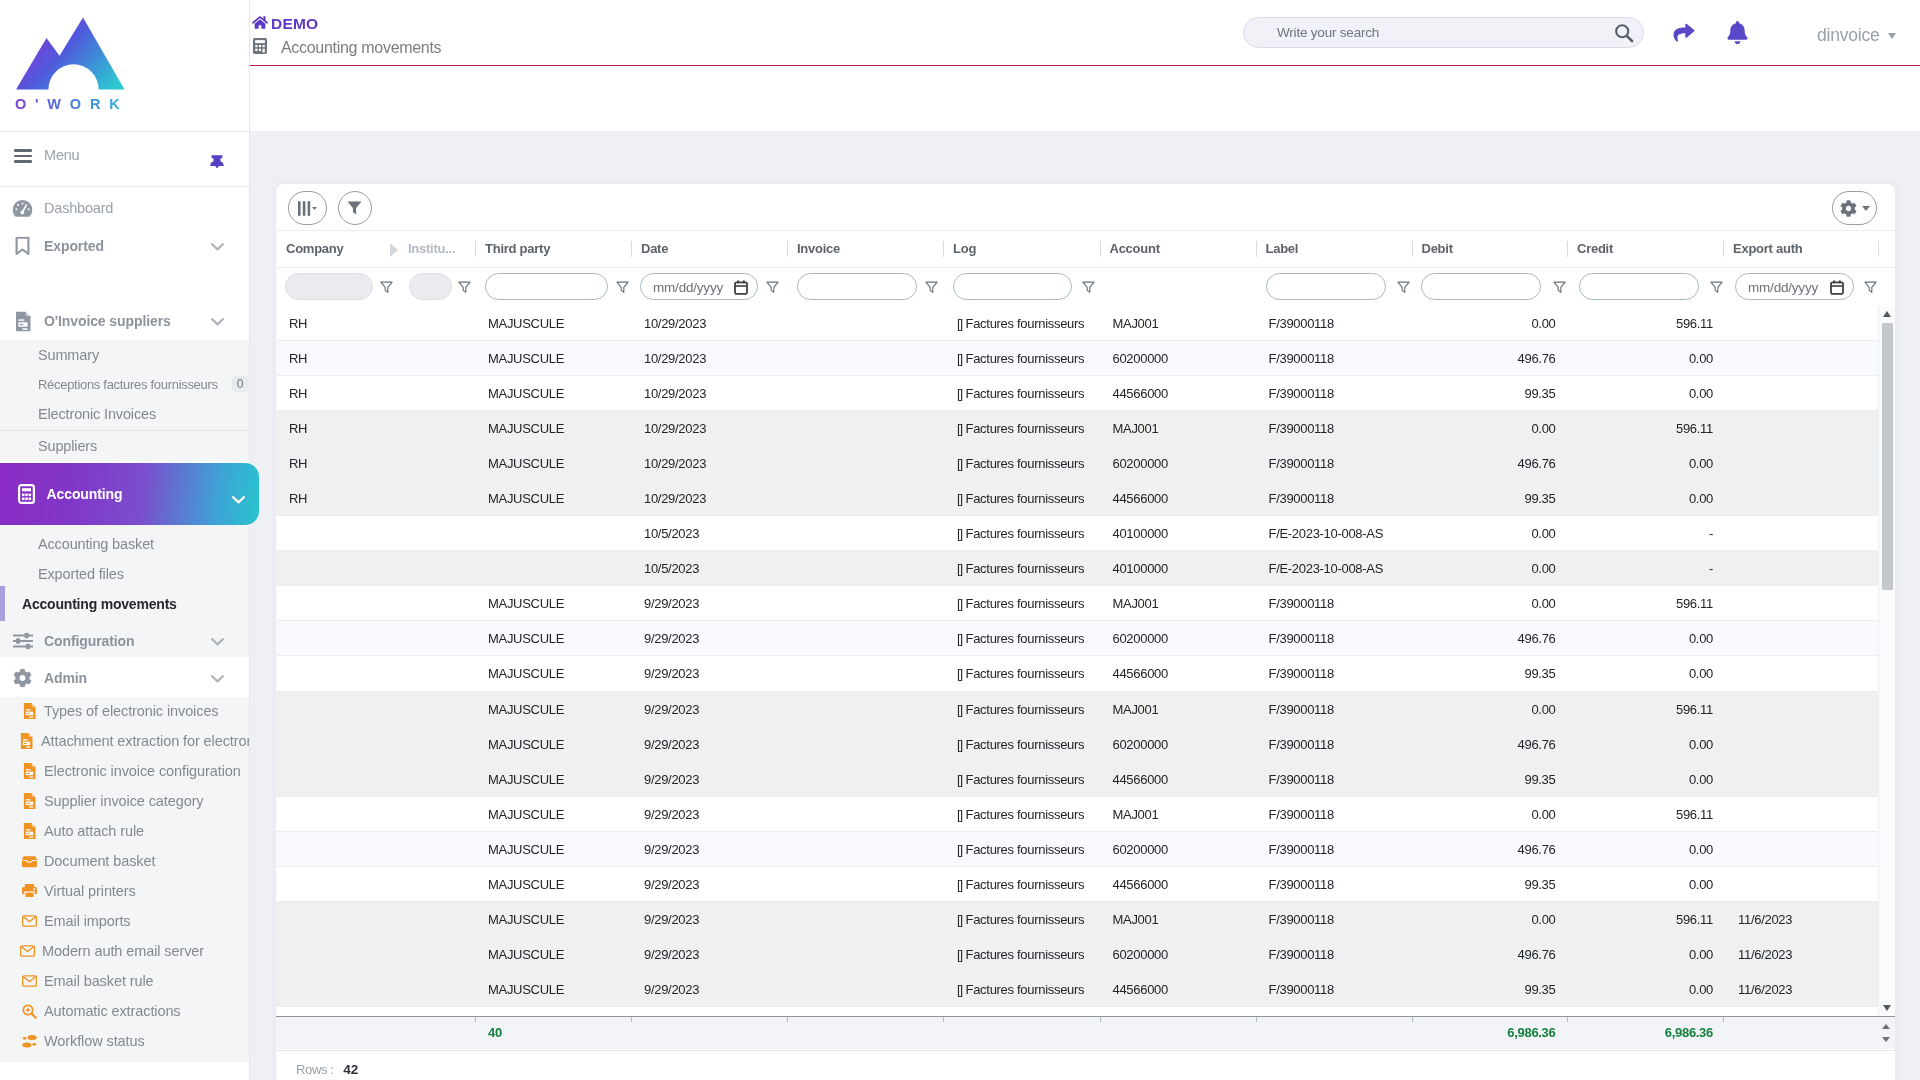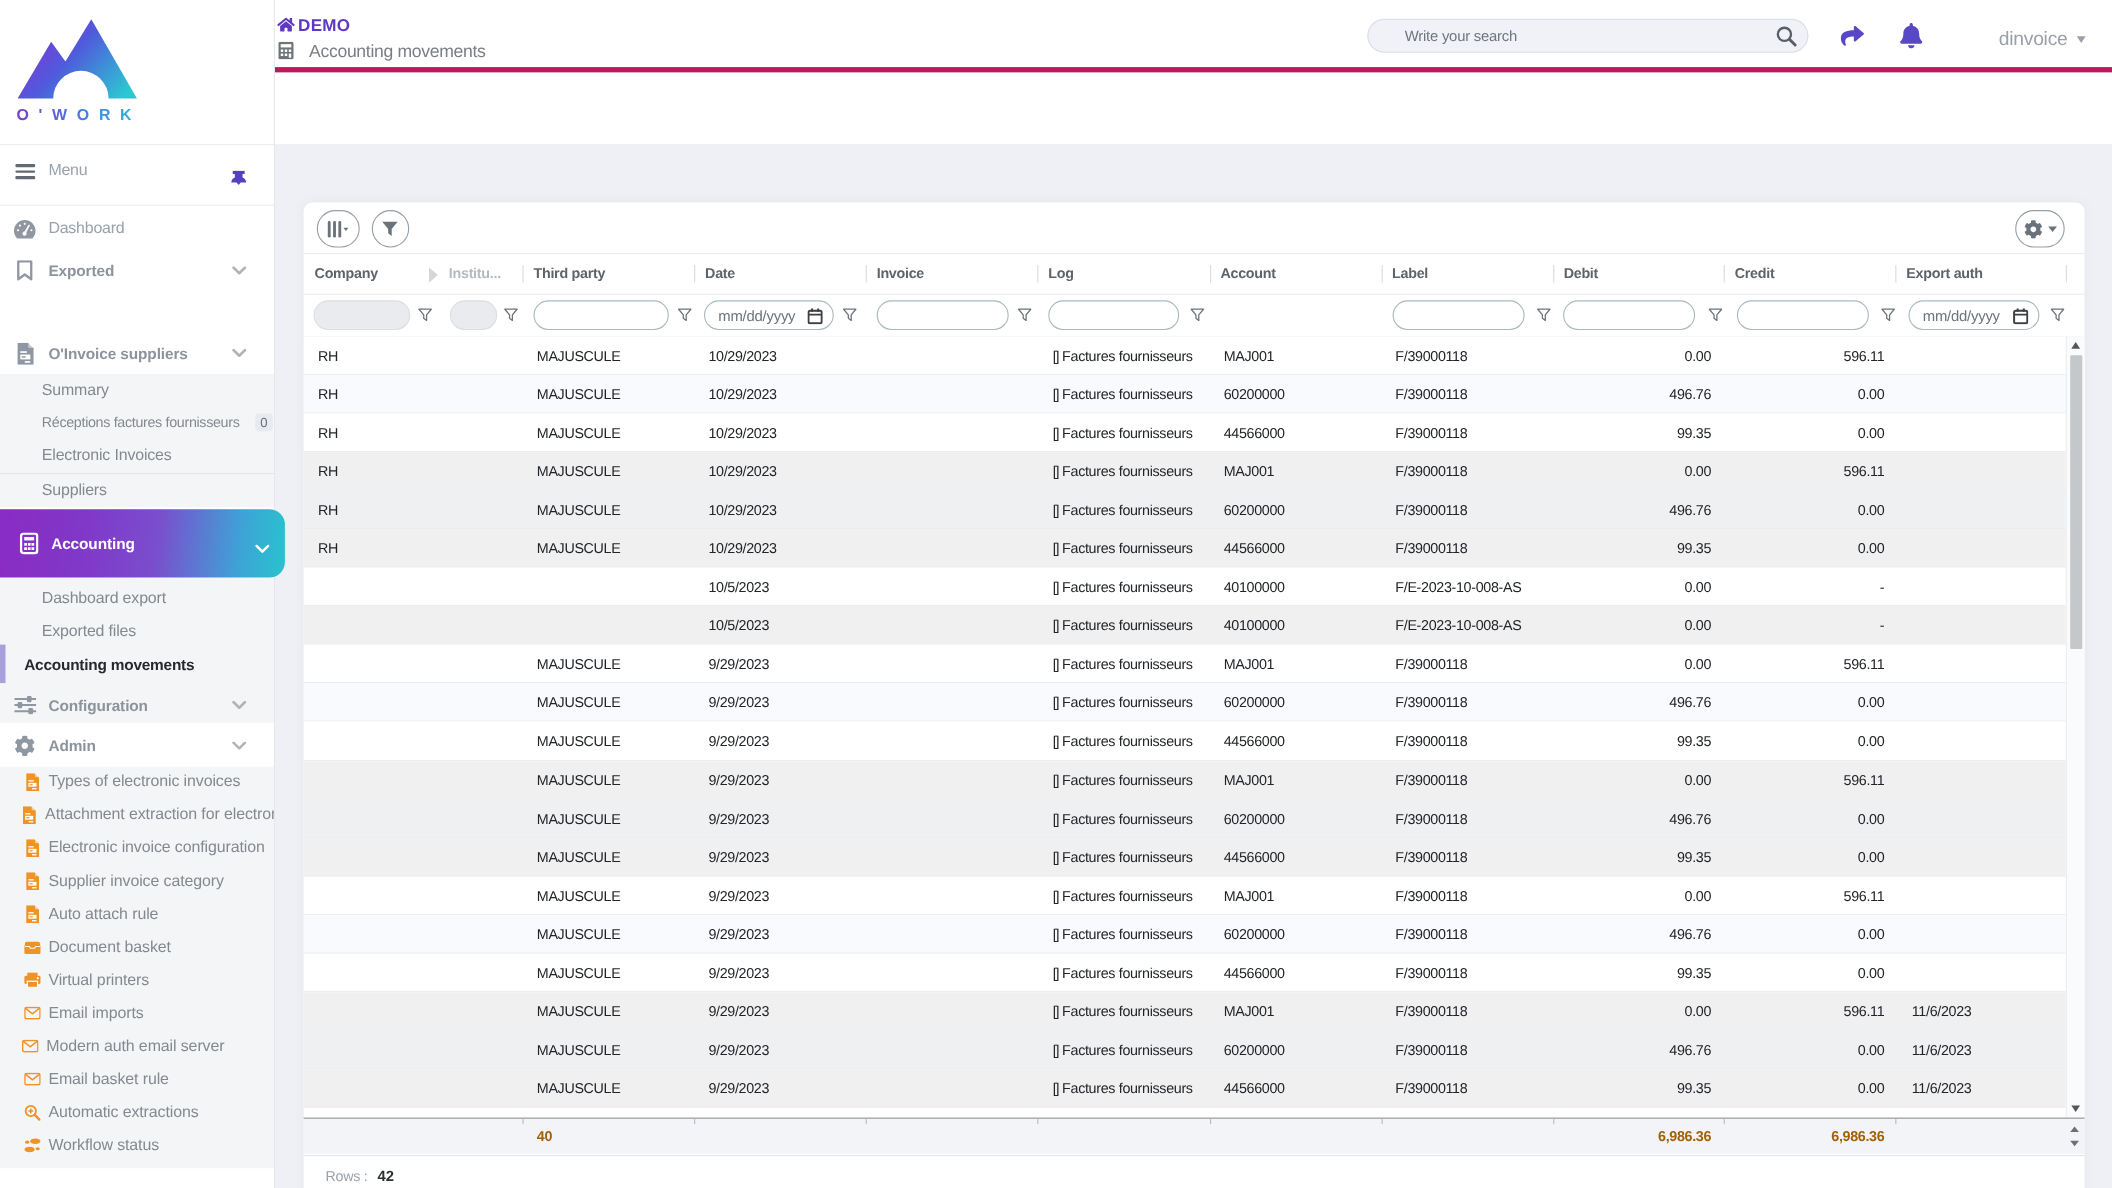--- a/index.html
+++ b/index.html
@@ -23,21 +23,21 @@
 .subitem.act .t { font-weight:bold; color:#26282d; left:22px; font-size:14px; letter-spacing:-0.2px; }
 .subitem .oic { position:absolute; left:22px; top:50%; transform:translateY(-50%); width:15px; height:16px; display:flex; align-items:center; justify-content:center; }
 .subitem .t2 { position:absolute; left:44px; top:50%; transform:translateY(-50%); font-size:14.5px; letter-spacing:-0.1px; color:#84898f; white-space:nowrap; }
 #acctpill { position:absolute; left:0; top:463px; z-index:6; width:259px; height:62px; border-radius:0 14px 14px 0; background:linear-gradient(96deg,#8a2bc5 0%,#8038c8 30%,#7a4ecd 55%,#3da4d6 84%,#28c3ce 100%); }
 #acctpill .ic { position:absolute; left:18px; top:21px; }
 #acctpill .t { position:absolute; left:46.5px; top:23px; font-size:14px; letter-spacing:-0.1px; font-weight:bold; color:#fff; }
 #acctpill .chev { position:absolute; left:232px; top:27px; }
 #actbar { position:absolute; left:0; top:586px; width:5px; height:35px; background:#a89fdd; }
 .badge0 { position:absolute; left:232px; top:50%; transform:translateY(-50%); width:16px; height:16px; background:#e7eaee; border-radius:3.5px; font-size:12px; color:#6c7178; text-align:center; line-height:16px; }
 
-#topbar { position:absolute; left:250px; top:0; width:1670px; height:66px; background:#fff; border-bottom:5px solid #be185d; }
+#topbar { position:absolute; left:250px; top:0; width:1670px; height:66px; background:#fff; border-bottom:1px solid #be185d; }
 #whiteband { position:absolute; left:250px; top:66px; width:1670px; height:65px; background:#fff; }
 #bc1 { position:absolute; left:21px; top:15px; font-size:15.5px; font-weight:bold; color:#5e38c2; letter-spacing:.2px; }
 #bc2 { position:absolute; left:31px; top:38.5px; font-size:16px; letter-spacing:-0.3px; color:#797e85; }
 #search { position:absolute; left:993px; top:17px; width:401px; height:31px; background:#f1f1f8; border:1px solid #dadae8; border-radius:16px; }
 #search .ph { position:absolute; left:33px; top:7px; font-size:13.5px; letter-spacing:-0.2px; color:#6e757e; }
 #dinv { position:absolute; left:1567px; top:25px; font-size:17.5px; letter-spacing:-0.2px; color:#99a0a7; }
 
 #card { position:absolute; left:276px; top:152px; width:1619px; height:915px; background:#fff; border-radius:8px; box-shadow:0 0 10px rgba(80,90,110,.06);margin-top:32px; }
 .obtn { position:absolute; top:7px; height:34px; border:1px solid #979ea6; border-radius:17px; background:#fff; display:flex; align-items:center; justify-content:center; }
 #tbline { position:absolute; left:0; top:46px; width:1619px; height:1px; background:#eaecef; }
@@ -60,21 +60,21 @@
 .c0{width:122px;} .c1{width:77px;} .c2{width:156px;} .c3{width:156px;} .c4{width:156px;} .c5{width:156.5px;padding-left:14px;}
 .c6{width:156px;} .c7{width:156px;} .c8{width:155.5px;} .c9{width:156px;} .c10{width:155px;padding-left:15px;}
 .num { text-align:right; padding-left:0; padding-right:11.5px; }
 .num2 { text-align:right; padding-left:0; padding-right:10px; }
 .brk { letter-spacing:-1px; }
 
 #vsb { position:absolute; left:1602px; top:122px; width:17px; height:709.5px; background:#fafbfc; border-left:1px solid #ebedef; }
 #vsb .thumb { position:absolute; left:3px; top:17px; width:11px; height:267px; background:#c5c8cb; border-radius:1px; }
 
 #sumrow { position:absolute; left:0; top:832px; width:1619px; height:33px; background:#f2f4f8; border-top:1.5px solid #8e9399; }
-#sumrow .sc { position:absolute; top:0; height:33px; line-height:32px; font-size:13px; letter-spacing:-0.3px; font-weight:bold; color:#a16207; }
+#sumrow .sc { position:absolute; top:0; height:33px; line-height:32px; font-size:13px; letter-spacing:-0.3px; font-weight:bold; color:#15803d; }
 .stick { position:absolute; top:0; width:1px; height:5px; background:#b6babf; }
 #footline { position:absolute; left:0; top:866px; width:1619px; height:1px; background:#e0e3e7; }
 #rowsinfo { position:absolute; left:20px; top:878px; font-size:13px; letter-spacing:-0.3px; color:#9aa1a9; }
 #rowsinfo b { color:#2c2f33; margin-left:6px; font-size:13.5px; letter-spacing:0; }
 .tri-r { width:0; height:0; border-top:7px solid transparent; border-bottom:7px solid transparent; border-left:8.5px solid #d3d6da; }
 </style>
 </head>
 <body>
 <div id="page">
 
@@ -164,21 +164,21 @@
    <div class="subitem" style="top:59px;height:30px">
           <div class="t">Electronic Invoices</div>
         </div>
    <div style="position:absolute;left:0;top:90px;width:250px;height:1px;background:#e3e5e9"></div>
    <div class="subitem" style="top:91px;height:30px">
           <div class="t">Suppliers</div>
         </div>
  </div>
   <div class="submenu" style="top:525px;height:132px">
    <div class="subitem" style="top:4px;height:30px">
-          <div class="t">Dashboard export</div>
+          <div class="t">Accounting basket</div>
         </div>
    <div class="subitem" style="top:34px;height:30px">
           <div class="t">Exported files</div>
         </div>
    <div class="subitem act" style="top:64px;height:30px">
           <div class="t">Accounting movements</div>
         </div>
  </div>
  <div id="actbar"></div>
  <div class="navitem" style="top:622px">

